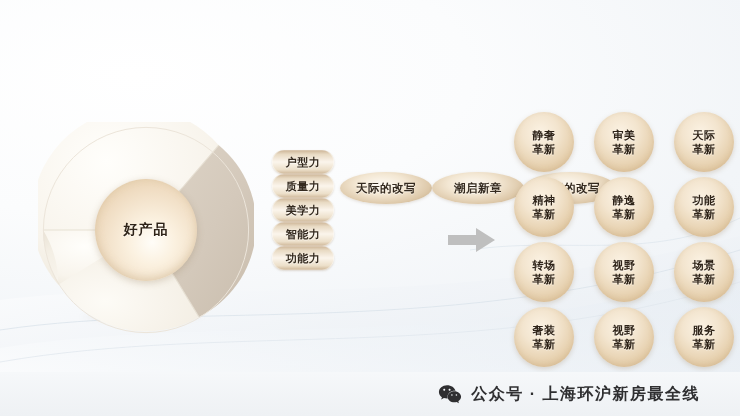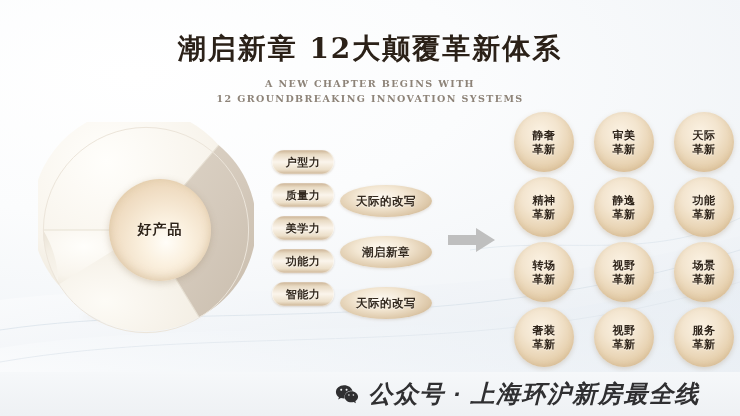--- a/index.html
+++ b/index.html
@@ -31,41 +31,41 @@
 
   
   .donut-wrap{position:absolute;left:38px;top:122px;width:216px;height:216px;}
   .donut-shadow{
     position:absolute;left:14px;top:186px;width:180px;height:18px;
     background:radial-gradient(50% 50% at 50% 50%, rgba(120,110,96,.22) 0%, rgba(120,110,96,0) 72%);
     filter:blur(2px);
   }
   .donut{position:absolute;left:0;top:0;width:216px;height:216px;}
   .core{
-    position:absolute;left:71px;top:57px;width:102px;height:102px;border-radius:50%;
+    position:absolute;left:57px;top:57px;width:102px;height:102px;border-radius:50%;
     background:radial-gradient(circle at 56% 62%, #fffdf8 0%, #fbf1e0 26%, #f0ddc3 62%, #e3cba6 92%, #dcc29b 100%);
     box-shadow:0 2px 7px rgba(150,125,92,.30), inset 0 -3px 8px rgba(186,157,116,.35);
     display:flex;align-items:center;justify-content:center;
   }
   .core-label{
     font-size:14px;font-weight:700;color:#2e2318;letter-spacing:1px;
     text-shadow:0 1px 1px rgba(255,255,255,.65);
   }
 
   
-  .pill-col{position:absolute;left:272px;top:150px;display:flex;flex-direction:column;gap:9px;}
+  .pill-col{position:absolute;left:272px;top:150px;display:flex;flex-direction:column;}
   .pill{
     width:62px;height:24px;border-radius:12px;
     display:flex;align-items:center;justify-content:center;
     font-size:11px;font-weight:700;color:#342a1f;letter-spacing:.5px;
     background:linear-gradient(180deg,#cbb294 0%,#e8dac3 18%,#fbf5ec 50%,#ecdfc9 82%,#cdb596 100%);
     box-shadow:0 1px 2px rgba(150,124,90,.25), inset 0 0 0 .6px rgba(255,255,255,.45);
     text-shadow:0 1px 0 rgba(255,255,255,.5);
   }
-  .ell-col{position:absolute;left:340px;top:185px;display:flex;flex-direction:column;gap:19px;}
+  .ell-col{position:absolute;left:340px;top:172px;display:flex;flex-direction:row;}
   .ellipse{
     width:92px;height:32px;border-radius:50%;
     display:flex;align-items:center;justify-content:center;
     font-size:11.5px;font-weight:700;color:#342a1f;letter-spacing:.5px;
     background:radial-gradient(60% 70% at 45% 38%, #fdf9f2 0%, #f3e7d3 46%, #ddc8a9 88%, #d2bb99 100%);
     box-shadow:0 1px 3px rgba(150,124,90,.22);
     text-shadow:0 1px 0 rgba(255,255,255,.5);
   }
 
   
@@ -91,21 +91,21 @@
   
   .footer{
     position:absolute;left:0;bottom:0;width:740px;height:44px;
     background:linear-gradient(180deg,#f6f8fa 0%,#eef1f4 100%);
     display:flex;align-items:center;justify-content:flex-end;
     padding-right:40px;box-sizing:border-box;
   }
   .footer-inner{display:flex;align-items:center;gap:9px;}
   .wechat-icon{width:24px;height:20px;flex:none;}
   .footer-text{
-    font-size:24px;font-weight:700;color:#2f2f31;letter-spacing:1.5px;font-style:italic;
+    font-size:16px;font-weight:700;color:#2f2f31;letter-spacing:1.5px;
   }
 </style>
 </head>
 <body>
 
 <div id="slide">
 
   <svg class="bg-svg" viewBox="0 0 740 416">
     <defs>
       <linearGradient id="rib1" x1="0" y1="0" x2="1" y2="1">
@@ -117,27 +117,20 @@
         <stop offset="100%" stop-color="#e4ebf2" stop-opacity=".4"></stop>
       </linearGradient>
     </defs>
     <path d="M0,300 C180,276 420,318 740,236 L740,416 L0,416 Z" fill="url(#rib1)"></path>
     <path d="M0,348 C220,312 470,356 740,268 L740,416 L0,416 Z" fill="url(#rib2)"></path>
     <path d="M0,330 C200,300 450,340 740,250" fill="none" stroke="#dbe3eb" stroke-width="1" opacity=".8"></path>
     <path d="M0,362 C230,322 480,364 740,282" fill="none" stroke="#e0e7ee" stroke-width="1" opacity=".75"></path>
     <path d="M470,250 C560,236 650,262 740,218" fill="none" stroke="#dde5ec" stroke-width="1" opacity=".7"></path>
   </svg>
 
-  <div class="title-wrap">
-    <div class="title-main">潮启新章 12大颠覆革新体系</div>
-    <div class="title-sub">
-      <div>A NEW CHAPTER BEGINS WITH</div>
-      <div>12 GROUNDBREAKING INNOVATION SYSTEMS</div>
-    </div>
-  </div>
 
   <div class="donut-wrap">
     <div class="donut-shadow"></div>
     <svg class="donut" viewBox="0 0 216 216">
       <defs>
         <radialGradient id="segLight" cx="40%" cy="30%" r="80%">
           <stop offset="0%" stop-color="#fffefb"></stop>
           <stop offset="70%" stop-color="#f8f4ec"></stop>
           <stop offset="100%" stop-color="#efe9dd"></stop>
         </radialGradient>
@@ -178,24 +171,24 @@
     <div class="pill">
         <span>户型力</span>
       </div>
     <div class="pill">
         <span>质量力</span>
       </div>
     <div class="pill">
         <span>美学力</span>
       </div>
     <div class="pill">
+        <span>智能力</span>
+      </div>
+    <div class="pill">
         <span>功能力</span>
-      </div>
-    <div class="pill">
-        <span>智能力</span>
       </div>
   </div>
 
   <div class="ell-col">
     <div class="ellipse">
         <span>天际的改写</span>
       </div>
     <div class="ellipse">
         <span>潮启新章</span>
       </div>

